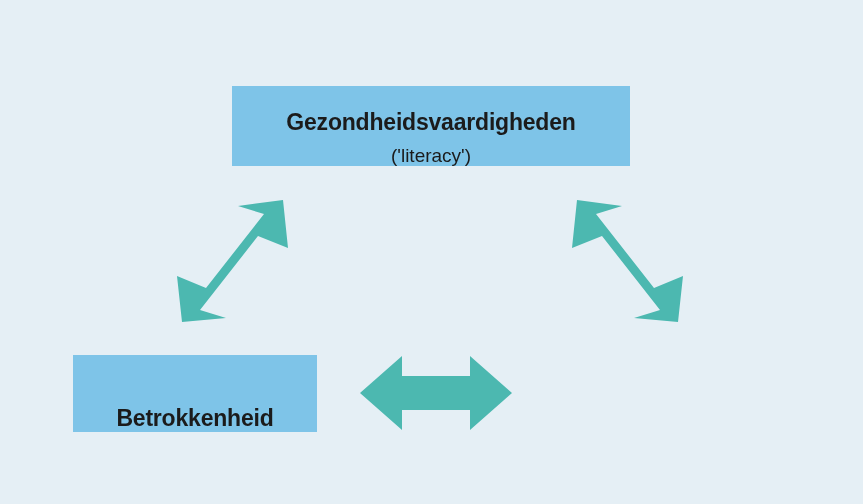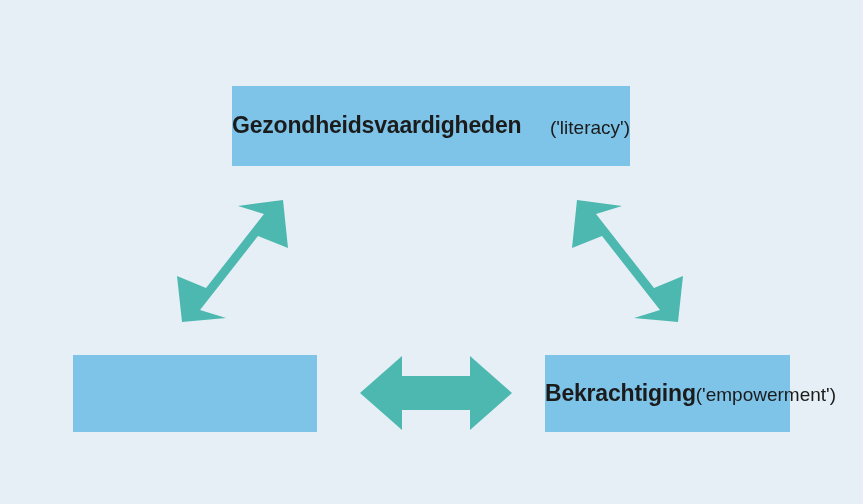--- a/index.html
+++ b/index.html
@@ -16,39 +16,39 @@
   #diagram-canvas {
     position: relative;
     width: 863px;
     height: 504px;
     background: #e5eff5;
   }
   .concept-box {
     position: absolute;
     background: #7ec4e8;
     display: flex;
-    flex-direction: row;
+    flex-direction: column;
     align-items: center;
-    justify-content: space-between;
+    justify-content: flex-end;
     box-sizing: border-box;
     text-align: center;
     line-height: 1.12;
   }
   .concept-title {
     font-size: 23px;
     font-weight: bold;
     color: #1b1b1b;
     letter-spacing: -0.2px;
     white-space: nowrap;
   }
   .concept-subtitle {
     font-size: 19px;
     font-weight: normal;
     color: #1b1b1b;
-    margin-top: 3px;
+    margin-top: 9px;
     white-space: nowrap;
   }
   
   #box-literacy {
     left: 232px;
     top: 86px;
     width: 398px;
     height: 80px;
   }
   #box-engagement {
@@ -94,26 +94,23 @@
 <body>
 
 <div id="diagram-canvas">
 
   <div class="concept-box" id="box-literacy">
     <div class="concept-title">Gezondheidsvaardigheden</div>
     <div class="concept-subtitle">('literacy')</div>
   </div>
 
   <div class="concept-box" id="box-engagement">
+    <div class="concept-title">Betrokkenheid</div>
   </div>
 
-  <div class="concept-box" id="box-empowerment">
-    <div class="concept-title">Bekrachtiging</div>
-    <div class="concept-subtitle">('empowerment')</div>
-  </div>
 
   <div class="arrow" id="arrow-left-diagonal">
     <svg viewBox="0 0 122 134" width="122" height="134" xmlns="http://www.w3.org/2000/svg">
       <polygon fill="#4cb8b0" points="
         113,8
         118,56
         88,44
         30,118
         56,126
         12,130

